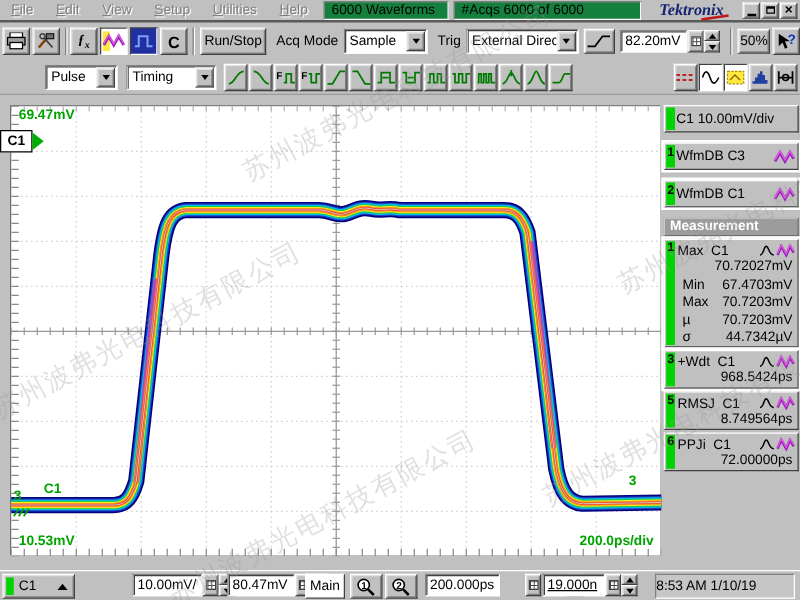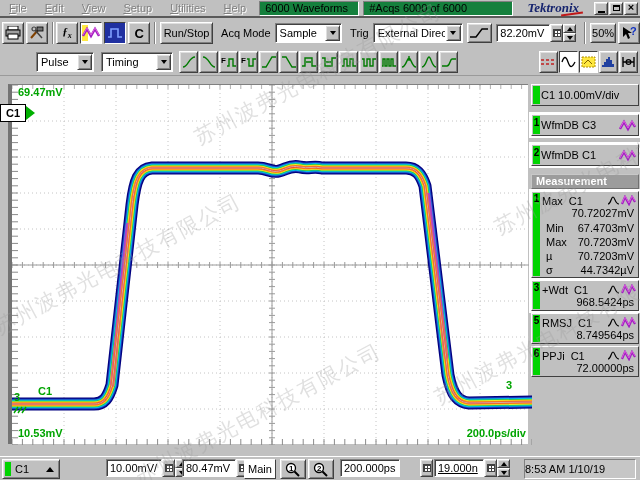--- a/index.html
+++ b/index.html
@@ -40,21 +40,21 @@
   .numfield { height:18px; background:#fff; border:1px solid; border-color:#808080 #fff #fff #808080; box-shadow:inset 1px 1px 0 #404040; display:flex; align-items:center; padding-left:3px; white-space:nowrap; }
   .keypadbtn { width:13px; height:18px; display:flex; align-items:center; justify-content:center; }
   .keypad-glyph { width:8px; height:8px; background-color:#fff; border:1px solid #404040;
       background-image:linear-gradient(#404040 1px, transparent 1px), linear-gradient(90deg,#404040 1px, transparent 1px);
       background-size:3px 3px; }
   .spinner { width:13px; height:18px; display:flex; flex-direction:column; }
   .spinner > div { flex:1; display:flex; align-items:center; justify-content:center; }
   .sep { width:2px; height:22px; margin-left:4px; border-left:1px solid #808080; border-right:1px solid #ffffff; }
 
   
-  #grat { position:absolute; left:8px; top:84px; width:520px; height:360px; background:#ffffff; border-left:4px solid #737373; border-top:1px solid #808080; }
+  #grat { position:absolute; left:8px; top:84px; width:520px; height:360px; background:#ffffff; border-left:1px solid #737373; border-top:1px solid #808080; }
   #grat svg { position:absolute; left:0; top:0; }
   .gr-label { position:absolute; color:#00a400; font-weight:bold; font-size:11px; white-space:nowrap; }
   #ch-marker { position:absolute; left:0; top:104px; width:36px; height:18px; }
   #ch-marker .box { position:absolute; left:0; top:0; width:26px; height:18px; background:#fff; border:1px solid #000; font-weight:bold; text-align:center; line-height:16px; }
   #ch-marker .tri { position:absolute; left:26px; top:2px; width:0; height:0; border-top:7px solid transparent; border-bottom:7px solid transparent; border-left:9px solid #00b000; }
 
   
   #rpanel { position:absolute; left:530px; top:76px; width:110px; height:380px; }
   .phdr { height:15px; margin:2px 1px; background:#9c9c9c; border:1px solid; border-color:#c8c8c8 #707070 #707070 #c8c8c8; color:#fff; font-weight:bold; padding-left:4px; line-height:13px; }
   .ptile { position:relative; margin:2px 1px; background:#c0c0c0; border:1px solid; border-color:#ffffff #404040 #404040 #ffffff; }

